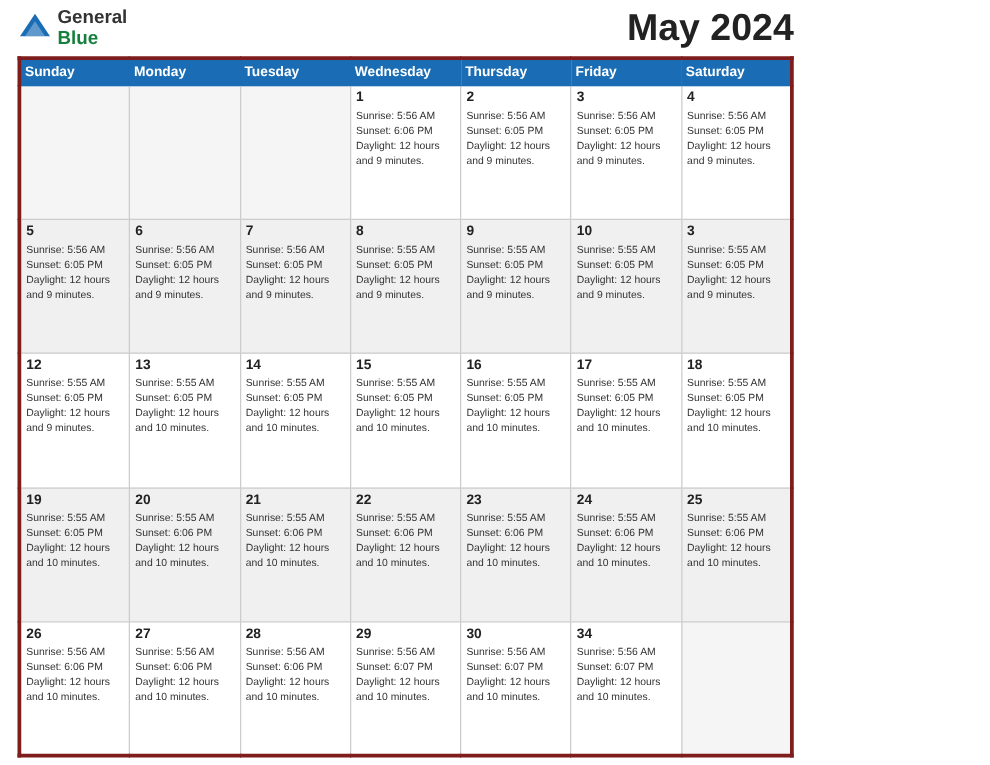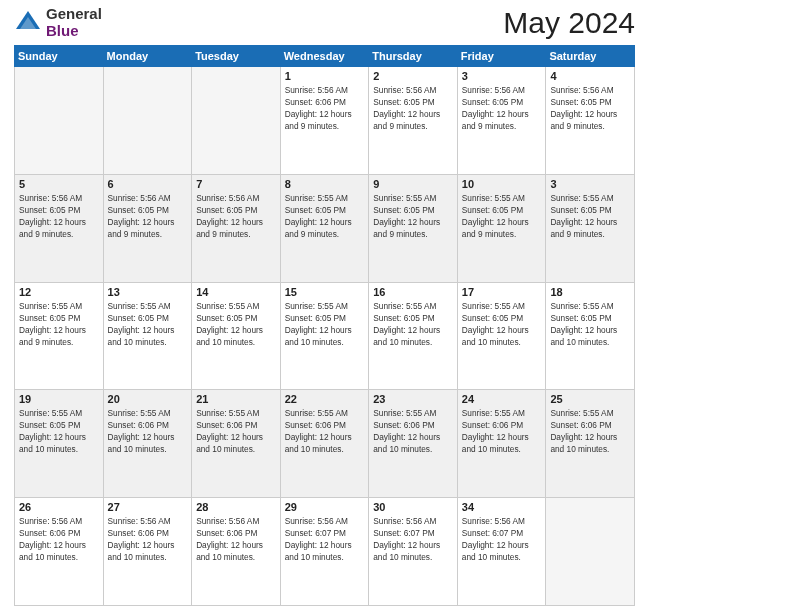--- a/index.html
+++ b/index.html
@@ -34,42 +34,42 @@
       line-height: 1.1;
     }
     .logo-general {
       font-size: 15px;
       font-weight: bold;
       color: #333;
     }
     .logo-blue {
       font-size: 15px;
       font-weight: bold;
-      color: #701a75;
+      color: #15803d;
     }
     .logo-icon {
       width: 28px;
       height: 28px;
     }
     .title-area {
       text-align: right;
     }
     .month-title {
       font-size: 30px;
-      font-weight: normal;
+      font-weight: bold;
       color: #222;
       line-height: 1.1;
     }
     .subtitle {
       font-size: 14px;
       color: #444;
     }
     .calendar {
       flex: 1;
-      border: 1px solid #7f1d1d;
+      border: 3px solid #7f1d1d;
       border-collapse: collapse;
       width: 100%;
       table-layout: fixed;
     }
     .calendar th {
       background: #1a6db5;
       color: #fff;
       font-size: 11px;
       font-weight: bold;
       padding: 4px 3px;

